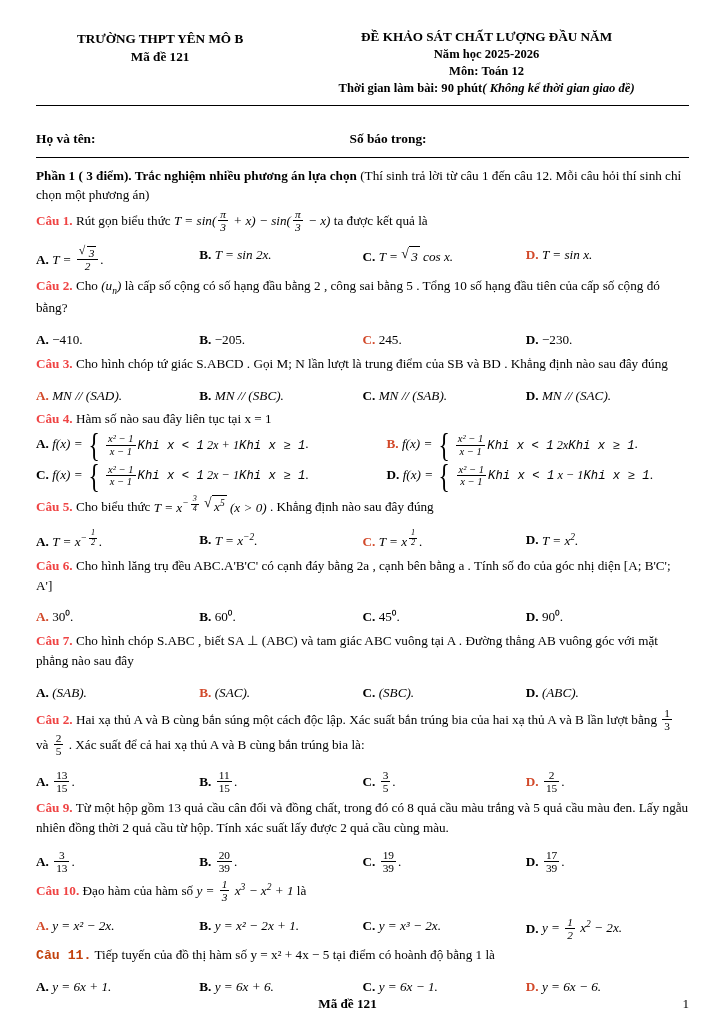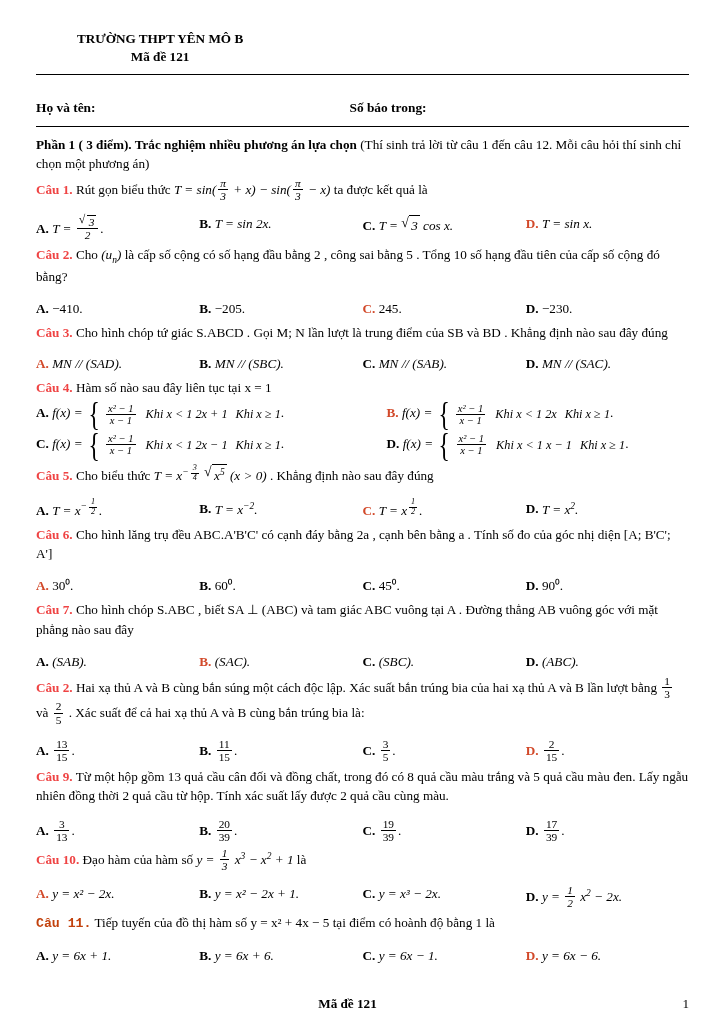--- a/index.html
+++ b/index.html
@@ -122,21 +122,21 @@
     font-family:"Liberation Serif",serif;
     margin-right:2px;
     transform:scaleX(0.7);
   }
   .pcases{
     display:inline-block;
     font-size:0.93em;
     line-height:1.75;
   }
   .pcases .row{white-space:nowrap;}
-  .pcases .row .cond{margin-left:8px;}
+  .pcases .row .cond{margin-left:0;font-family:Liberation Mono, monospace;}
   .q-piece{
     display:flex;
     margin-top:2px;
     gap:48px;
   }
   .q-piece > div{width:50%;}
   .footer{
     position:absolute;
     left:36px;right:36px;bottom:12px;
     display:flex;
@@ -152,20 +152,28 @@
 </style>
 </head>
 <body>
 
 <div class="page">
 
   <div class="hdr">
     <div class="hdr-left">
       <div class="b">TRƯỜNG THPT YÊN MÔ B</div>
       <div class="b">Mã đề 121</div>
+    </div>
+    <div class="hdr-right">
+      <div class="b">ĐỀ KHẢO SÁT CHẤT LƯỢNG ĐẦU NĂM</div>
+      <div class="b small">Năm học 2025-2026</div>
+      <div class="b small">Môn: Toán 12</div>
+      <div class="small">
+        <span class="b">Thời gian làm bài: 90 phút</span><span class="b it">( Không kể thời gian giao đề)</span>
+      </div>
     </div>
   </div>
 
   <div class="nameline">
     <div class="a">Họ và tên:</div>
     <div class="b2">Số báo trong:</div>
   </div>
   <div class="rule"></div>
 
   <div class="part-title">

